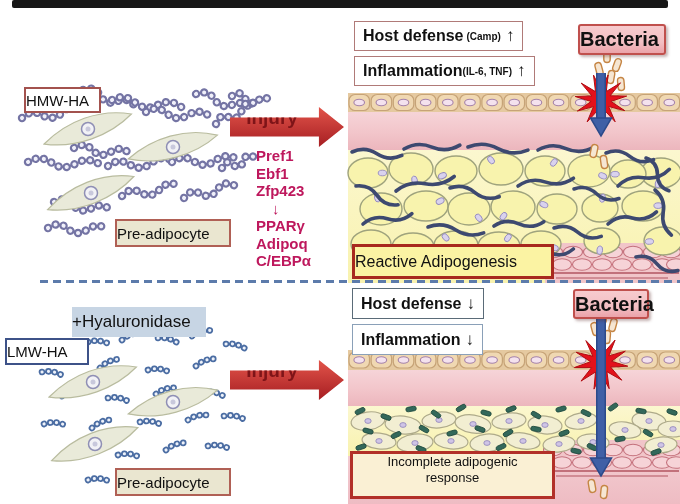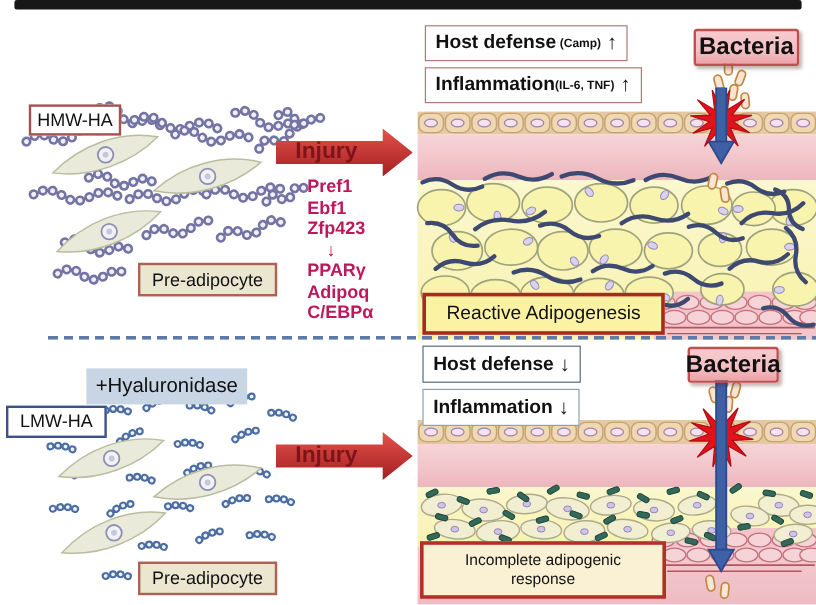--- a/index.html
+++ b/index.html
@@ -15,21 +15,21 @@
   #panel-top,#panel-bottom{z-index:0;}
   .epi{background:var(--epithelium_band);}
   .dermis{background:linear-gradient(180deg,#f6d4d8, var(--dermis_pink) 55%, #ecb6bd);}
   .adipose{background:linear-gradient(180deg,#fbf7cf, var(--adipose_yellow) 45%, #f8f2ae);}
   .deep{background:linear-gradient(180deg,#f3cbd0,#eebcc3);}
   .pinkstrip{background:var(--deep_pink);}
   
   #decor{left:0;top:0;z-index:1;pointer-events:none;}
   
   .labelbox{
-    position:absolute;display:flex;align-items:center;justify-content:center;
+    position:absolute;display:flex;align-items:center;
     box-sizing:border-box;background:#fff;white-space:nowrap;z-index:2;
   }
   #hmw-box{left:24px;top:87px;width:77px;height:26px;border:2px solid #a3524e;font-size:15px;}
   #lmw-box{left:5px;top:338px;width:84px;height:27px;border:2px solid var(--lmw_border);font-size:15px;}
   #hyal-box{left:72px;top:307px;width:134px;height:30px;background:var(--hyaluronidase_bg);font-size:17px;border:none;}
   .preadip{width:116px;height:28px;background:var(--preadip_bg);border:2px solid var(--preadip_border);font-size:15px;}
   #preadip-top{left:115px;top:219px;}
   #preadip-bottom{left:115px;top:468px;}
   .statusbox{border:1.5px solid #b07a78;padding:0 8px;font-weight:bold;font-size:16px;}
   #hostdef-top{left:354px;top:21px;height:30px;}
@@ -51,21 +51,21 @@
   }
   #incomplete-box{
     left:350px;top:451px;width:205px;height:48px;background:var(--cream_bg);
     border:3px solid #b23028;font-size:13px;flex-direction:column;line-height:1.25;
   }
   
   .injury{
     position:absolute;width:114px;height:40px;z-index:2;
     background:linear-gradient(180deg,var(--injury_grad_top),var(--injury_grad_bottom));
     clip-path:polygon(0 26%,78% 26%,78% 0,100% 50%,78% 100%,78% 74%,0 74%);
-    display:flex;align-items:center;justify-content:center;
+    display:flex;align-items:flex-start;justify-content:center;
     padding-right:30px;box-sizing:border-box;
     color:var(--injury_text);font-size:19px;font-weight:bold;
   }
   #injury-top{left:230px;top:107px;}
   #injury-bottom{left:230px;top:360px;}
   
   #gene-list{left:256px;top:147px;width:80px;z-index:2;font-size:15px;font-weight:bold;color:#be185d;}
   #gene-list .gene{height:17.5px;line-height:17.5px;}
   #gene-list .gene:nth-child(4){padding-left:16px;}
   

